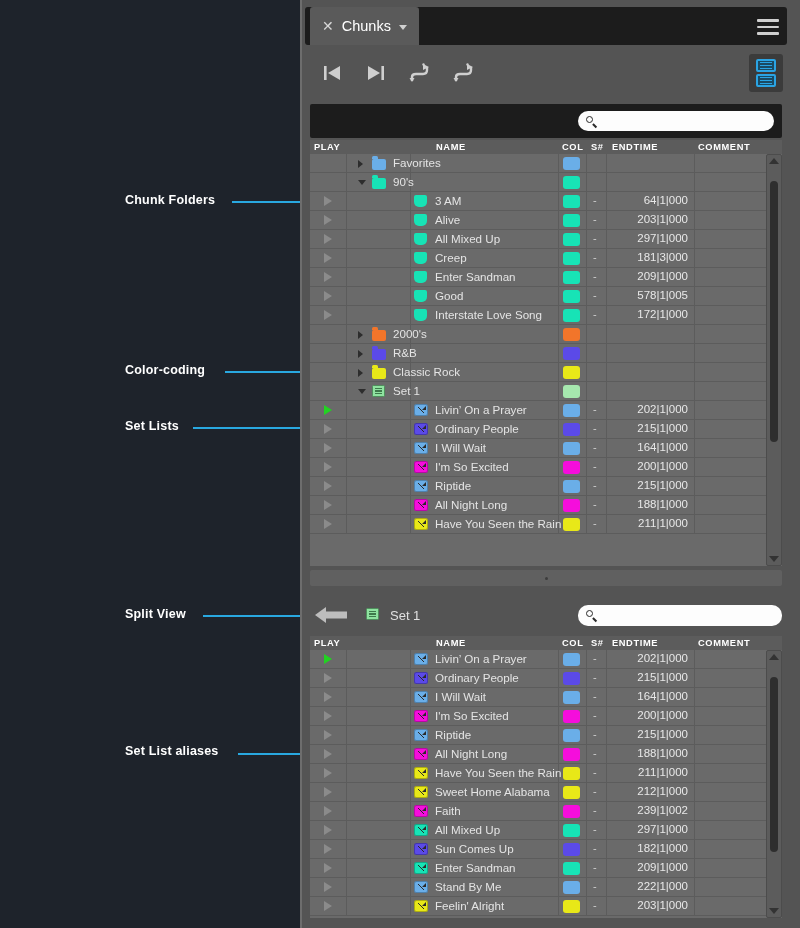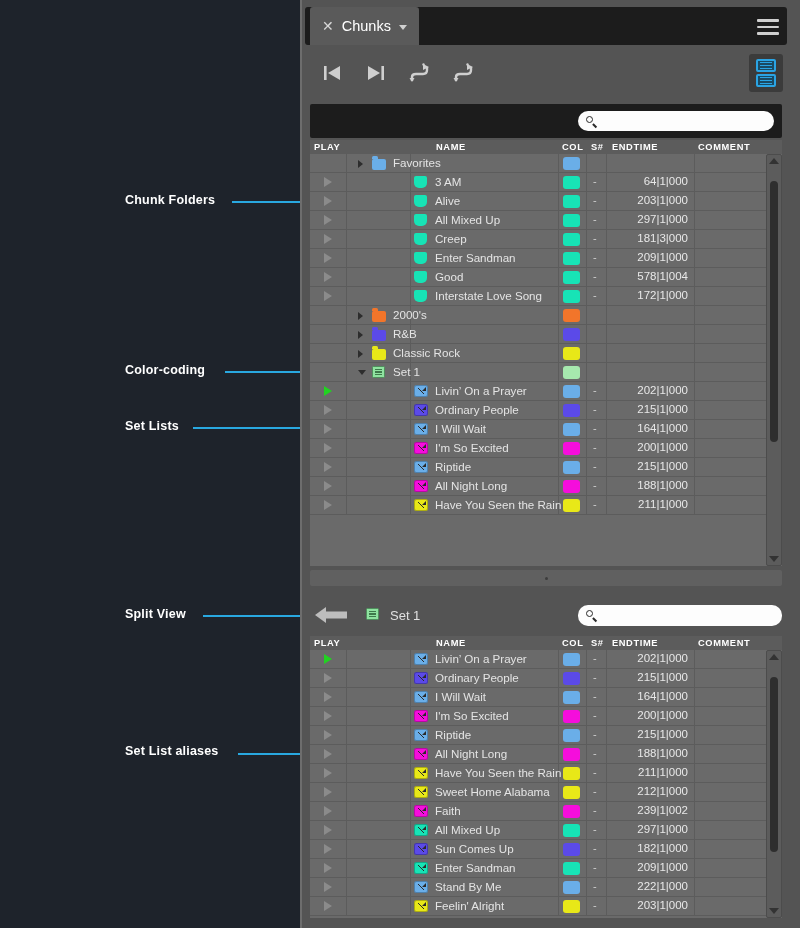--- a/index.html
+++ b/index.html
@@ -191,20 +191,32 @@
             <span class="nm" style="left: 83px; text-align: right;">Favorites</span>
             <span class="col" style="background: rgb(106, 174, 232); left: 253px;"></span>
           </div>
           <div class="row">
             <span class="cellline" style="left: 36px;"></span>
             <span class="cellline" style="left: 100px;"></span>
             <span class="cellline" style="left: 248px;"></span>
             <span class="cellline" style="left: 276px;"></span>
             <span class="cellline" style="left: 296px;"></span>
             <span class="cellline" style="left: 384px;"></span>
+            <span class="disc open" style="left: 48px; top: 7px;"></span>
+            <span class="folder" style="background: rgb(23, 227, 182); left: 62px; top: 5px;"></span>
+            <span class="nm" style="left: 83px;">90's</span>
+            <span class="col" style="background: rgb(23, 227, 182); left: 253px;"></span>
+          </div>
+          <div class="row">
+            <span class="cellline" style="left: 36px;"></span>
+            <span class="cellline" style="left: 100px;"></span>
+            <span class="cellline" style="left: 248px;"></span>
+            <span class="cellline" style="left: 276px;"></span>
+            <span class="cellline" style="left: 296px;"></span>
+            <span class="cellline" style="left: 384px;"></span>
             <span class="play">
               <span class="tri"></span>
             </span>
             <span class="chunkico" style="background: rgb(23, 227, 182); left: 104px; top: 3px;"></span>
             <span class="nm" style="left: 125px;">3 AM</span>
             <span class="col" style="background: rgb(23, 227, 182); left: 253px;"></span>
             <span class="snum" style="left: 283px;">-</span>
             <span class="endt" style="left: 300px; width: 78px;">64|1|000</span>
           </div>
           <div class="row">
@@ -278,21 +290,21 @@
             <span class="cellline" style="left: 276px;"></span>
             <span class="cellline" style="left: 296px;"></span>
             <span class="cellline" style="left: 384px;"></span>
             <span class="play">
               <span class="tri"></span>
             </span>
             <span class="chunkico" style="background: rgb(23, 227, 182); left: 104px; top: 3px;"></span>
             <span class="nm" style="left: 125px;">Good</span>
             <span class="col" style="background: rgb(23, 227, 182); left: 253px;"></span>
             <span class="snum" style="left: 283px;">-</span>
-            <span class="endt" style="left: 300px; width: 78px;">578|1|004</span>
+            <span class="endt" style="left: 300px; width: 78px;">578|1|005</span>
           </div>
           <div class="row">
             <span class="cellline" style="left: 36px;"></span>
             <span class="cellline" style="left: 100px;"></span>
             <span class="cellline" style="left: 248px;"></span>
             <span class="cellline" style="left: 276px;"></span>
             <span class="cellline" style="left: 296px;"></span>
             <span class="cellline" style="left: 384px;"></span>
             <span class="play">
               <span class="tri"></span>

